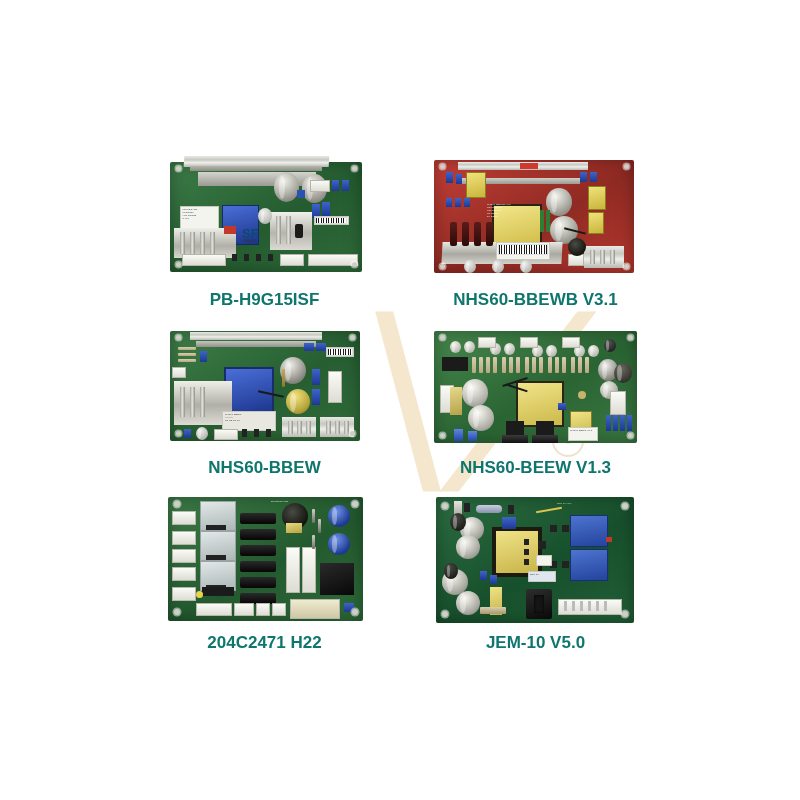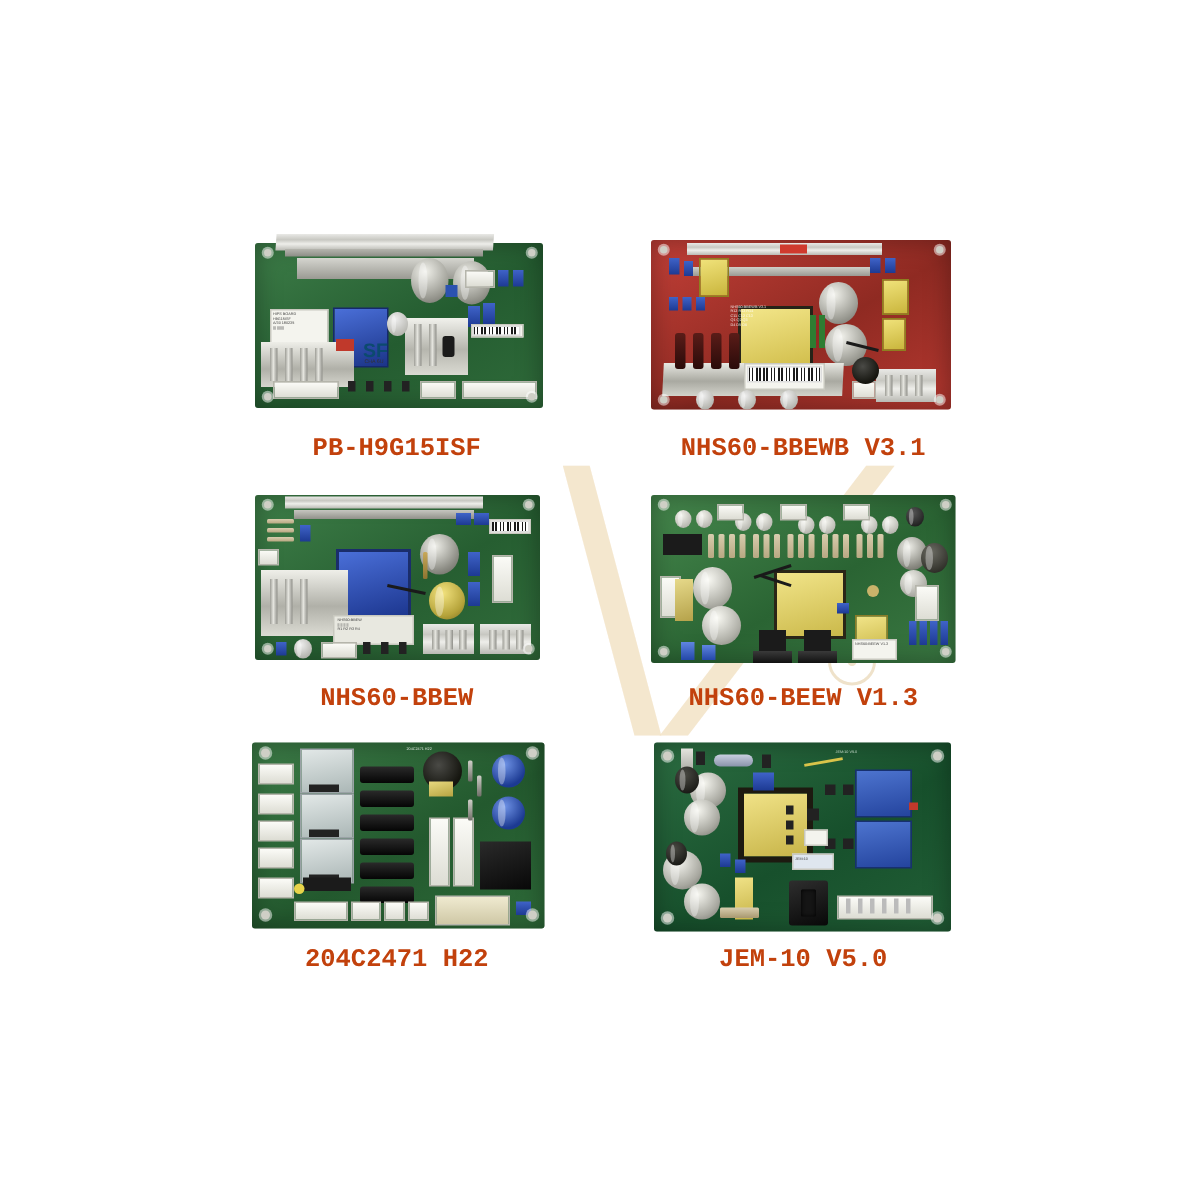--- a/index.html
+++ b/index.html
@@ -81,23 +81,23 @@
 
   
   .grid{
     position:absolute;left:0;top:150px;width:800px;
     z-index:2;
   }
   .row{display:flex;justify-content:center;gap:56px;}
   .cell{width:215px;display:flex;flex-direction:column;align-items:center;}
   .photo{position:relative;overflow:hidden;}
   .caption{
-    font-family:Liberation Mono, monospace;
+    font-family:Liberation Sans, sans-serif;
     font-weight:bold;font-size:17px;
-    color:#c2410c;
+    color:#0f766e;
     margin-top:7px;margin-bottom:13px;
     white-space:nowrap;text-align:center;
   }
 
   
   .pcb{position:absolute;border-radius:2px;}
   .hole{position:absolute;border-radius:50%;background:#cfcfc6;box-shadow:0 0 0 1.5px rgba(255,255,255,.5);}
   .cap-e{position:absolute;border-radius:50%;}
   .cap-e:after{content:"";position:absolute;left:18%;top:10%;width:25%;height:80%;border-radius:50%;background:rgba(255,255,255,.35);}
   .heatsink{position:absolute;background:linear-gradient(180deg,#e9e9e6 0%,#c8c8c2 35%,#eeeeea 60%,#b9b9b3 100%);}

